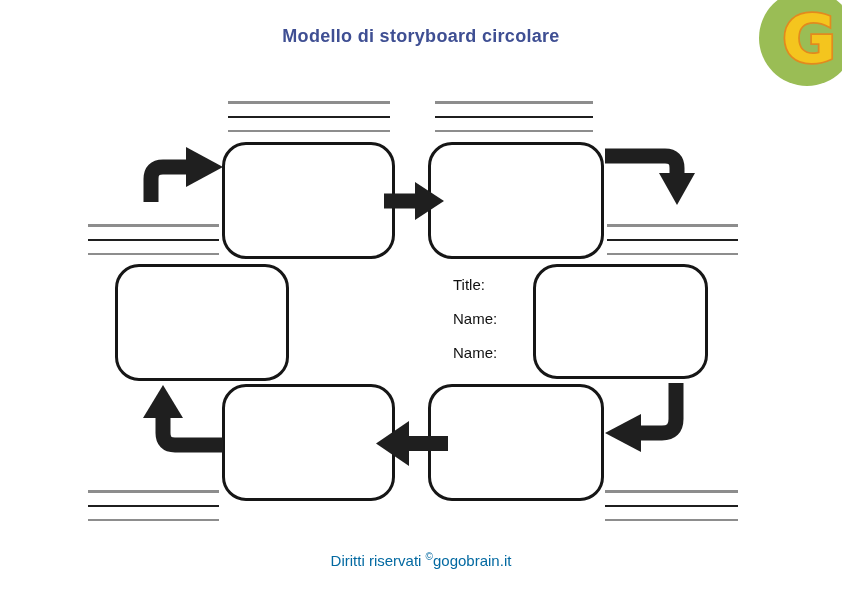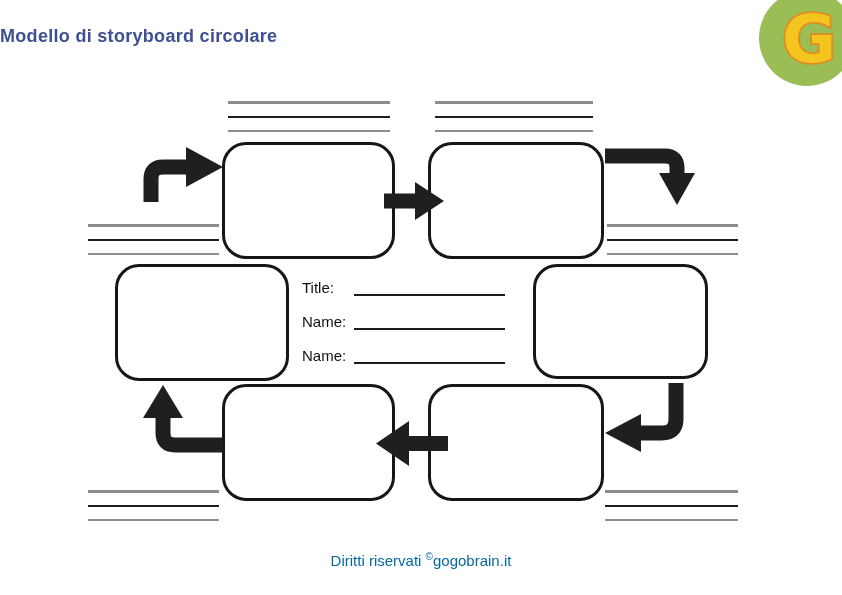--- a/index.html
+++ b/index.html
@@ -4,21 +4,21 @@
 <style>
   html,body { margin:0; padding:0; background:#ffffff; }
   #page {
     position:relative; width:842px; height:595px; background:#ffffff;
     overflow:hidden; font-family:"Liberation Sans", sans-serif; color:#1a1a1a;
   }
 
   
   .page-title {
     position:absolute; top:26px; left:0; width:100%;
-    text-align:left; font-size:18px; font-weight:bold;
+    text-align:center; font-size:18px; font-weight:bold;
     letter-spacing:.3px; color:#3f4f93;
   }
 
   
   .logo { position:absolute; left:757px; top:-12px; width:100px; height:100px; }
   .logo circle { fill:#9abd55; }
   .logo text {
     font-family:"DejaVu Sans","Liberation Sans",sans-serif; font-weight:bold;
     font-size:66px; fill:#f4c51e; stroke:#e28a1e; stroke-width:3.5px; paint-order:stroke;
   }
@@ -48,21 +48,21 @@
   #ln-bl {left:88px;  top:490px; width:131px;}
   #ln-br {left:605px; top:490px; width:133px;}
 
   
   .arrow { position:absolute; }
   .arrow path { fill:none; stroke:#1f1f1f; stroke-width:15; }
   .arrow polygon, .arrow rect { fill:#1f1f1f; }
 
   
   .form-block { position:absolute; left:302px; top:276px; width:203px; }
-  .form-row { display:flex; align-items:flex-end; height:20px; margin-bottom:14px; }
+  .form-row { display:flex; align-items:flex-end; height:20px; margin-bottom:14px;flex-direction:column; }
   .form-label { width:52px; font-size:15px; color:#111; }
   .write-line { flex:1; height:17px; border-bottom:2px solid #1c1c1c; }
 
   
   .footer {
     position:absolute; top:551px; left:0; width:100%;
     text-align:center; font-size:15px; color:#0369a1;
   }
   .footer sup { font-size:10px; }
 </style>

